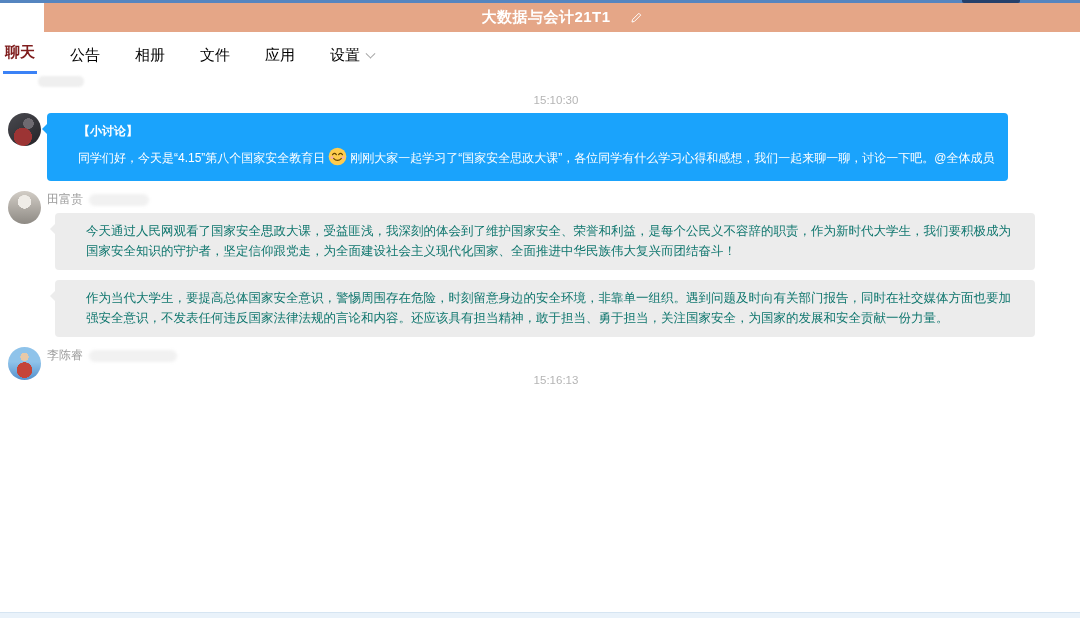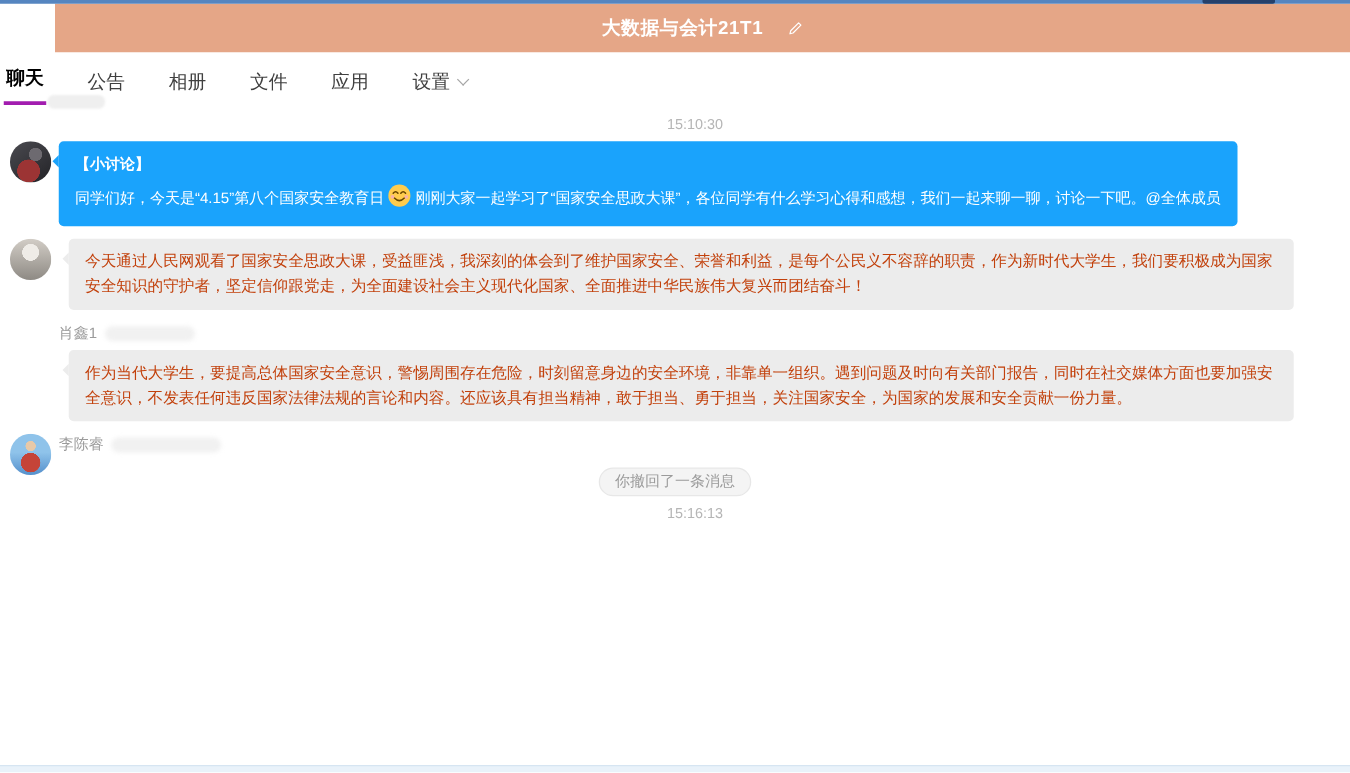--- a/index.html
+++ b/index.html
@@ -6,32 +6,32 @@
   html,body { width:1080px; height:618px; }
   body {
     font-family:"Liberation Sans","DejaVu Sans",sans-serif;
     background:#ffffff; overflow:hidden; position:relative;
     color:#2b2b2b;
   }
   .top-strip { height:3px; background:#5585c0; position:relative; }
   .tab-indicator { position:absolute; top:0; left:962px; width:58px; height:3px; background:#25406b; border-radius:0 0 2px 2px; }
 
   .header {
-    height:39px; background:#e5a687; color:#fff;
+    height:29px; background:#e5a687; color:#fff;
     display:flex; align-items:center; justify-content:center; gap:18px;
     font-size:15px; font-weight:bold; letter-spacing:.5px;margin-left:44px;
   }
   .edit-icon { display:inline-flex; cursor:pointer; }
 
   .navbar {
     display:flex; align-items:flex-end; gap:31px;
     padding:16px 0 0 3px; height:42px; background:#fff;
   }
-  .tab { font-size:15px; color:#404040; padding:0 2px 9px 2px; cursor:pointer; }
-  .tab.active { color:#000000; font-weight:bold; border-bottom:3px solid #a21caf; }
+  .tab { font-size:15px; color:#000000; padding:0 2px 9px 2px; cursor:pointer; }
+  .tab.active { color:#7f1d1d; font-weight:bold; border-bottom:3px solid #3b82f6; }
   .chevron {
     display:inline-block; width:7px; height:7px;
     border-right:1.5px solid #a5a5a5; border-bottom:1.5px solid #a5a5a5;
     transform:rotate(45deg) translate(-2px,-2px); margin-left:7px;
   }
   .nav-redact { position:absolute; left:38px; top:76px; width:46px; height:11px; background:#efefef; border-radius:5px; filter:blur(1px); }
 
   .chat { position:absolute; left:0; right:0; top:90px; }
 
   .time { text-align:center; font-size:11.5px; color:#b5b5b5; margin:4px 0 7px 0;padding-left:32px; }
@@ -48,29 +48,29 @@
   .av-li { background:
       radial-gradient(circle at 50% 30%, #e8c9a8 0 14%, rgba(0,0,0,0) 15%),
       radial-gradient(circle at 50% 70%, #c54438 0 27%, rgba(0,0,0,0) 28%),
       linear-gradient(180deg,#8fc3ea 0 45%,#5590cc); }
 
   .mname { font-size:12px; color:#9b9b9b; margin-bottom:5px; display:flex; align-items:center; }
   .name-redact { display:inline-block; height:12px; background:#f1f1f1; border-radius:6px; filter:blur(1.5px); margin-left:6px; }
   .w60{width:60px}.w72{width:72px}.w88{width:88px}
 
   .bubble {
-    position:relative; border-radius:4px; padding:8px 13px 9px 13px;
+    position:relative; border-radius:4px; padding:8px 13px 9px 31px;
     font-size:12.5px; line-height:20px; width:fit-content; max-width:100%;
   }
   .bubble p { margin:0; }
   .bubble::before {
     content:""; position:absolute; left:-5px; top:11px;
     border-top:5px solid transparent; border-bottom:5px solid transparent;
   }
-  .bubble.gray { background:#ececec; color:#c2410c; margin-left:8px; margin-right:45px; }
+  .bubble.gray { background:#ececec; color:#0f766e; margin-left:8px; margin-right:45px; }
   .bubble.gray::before { border-right:5px solid #ececec; }
   .bubble.blue { background:#1aa3fc; color:#fff; margin-right:68px; font-size:12px; }
   .bubble.blue::before { border-right:5px solid #1aa3fc; }
   .bubble.blue .b-title { font-weight:bold; margin-bottom:6px; }
 
   .recall-pill {
     display:table; margin:7px auto 8px auto; background:#f4f4f4; border:1px solid #e7e7e7;
     color:#9b9b9b; font-size:12px; border-radius:12px; padding:3px 12px; line-height:15px;
   }
   .emoji { display:inline-block; vertical-align:-4px; margin:0 3px; }
@@ -117,43 +117,42 @@
               <path d="M11.2 8 q2 -2.4 4 0" stroke="#664500" fill="none" stroke-width="1.3" stroke-linecap="round"></path>
               <path d="M5.8 12 q4.2 4.4 8.4 0" stroke="#664500" fill="none" stroke-width="1.3" stroke-linecap="round"></path>
               <circle cx="4.2" cy="11" r="1.6" fill="#F4ABBA" opacity="0.85"></circle>
               <circle cx="15.8" cy="11" r="1.6" fill="#F4ABBA" opacity="0.85"></circle>
             </svg></span><span>刚刚大家一起学习了“国家安全思政大课”，各位同学有什么学习心得和感想，我们一起来聊一聊，讨论一下吧。@全体成员</span></p>
     </div>
   </div>
 
   <div class="msg">
     <div class="avatar av-tian"></div>
+    <div class="mname">
+        <span>田富贵</span>
+        <span class="name-redact w60"></span>
+      </div>
     <div class="bubble gray">
       <p>今天通过人民网观看了国家安全思政大课，受益匪浅，我深刻的体会到了维护国家安全、荣誉和利益，是每个公民义不容辞的职责，作为新时代大学生，我们要积极成为国家安全知识的守护者，坚定信仰跟党走，为全面建设社会主义现代化国家、全面推进中华民族伟大复兴而团结奋斗！</p>
     </div>
   </div>
 
   <div class="msg">
-    <div class="mname">
-        <span>肖鑫1</span>
-        <span class="name-redact w72"></span>
-      </div>
     <div class="bubble gray">
       <p>作为当代大学生，要提高总体国家安全意识，警惕周围存在危险，时刻留意身边的安全环境，非靠单一组织。遇到问题及时向有关部门报告，同时在社交媒体方面也要加强安全意识，不发表任何违反国家法律法规的言论和内容。还应该具有担当精神，敢于担当、勇于担当，关注国家安全，为国家的发展和安全贡献一份力量。</p>
     </div>
   </div>
 
   <div class="msg">
     <div class="avatar av-li"></div>
     <div class="mname">
         <span>李陈睿</span>
         <span class="name-redact w88"></span>
       </div>
   </div>
 
 
-  <div class="recall-pill">你撤回了一条消息</div>
 
   <div class="time">15:16:13</div>
 
 </div>
 
 <div class="bottom-strip"></div>
 
 </body></html>

